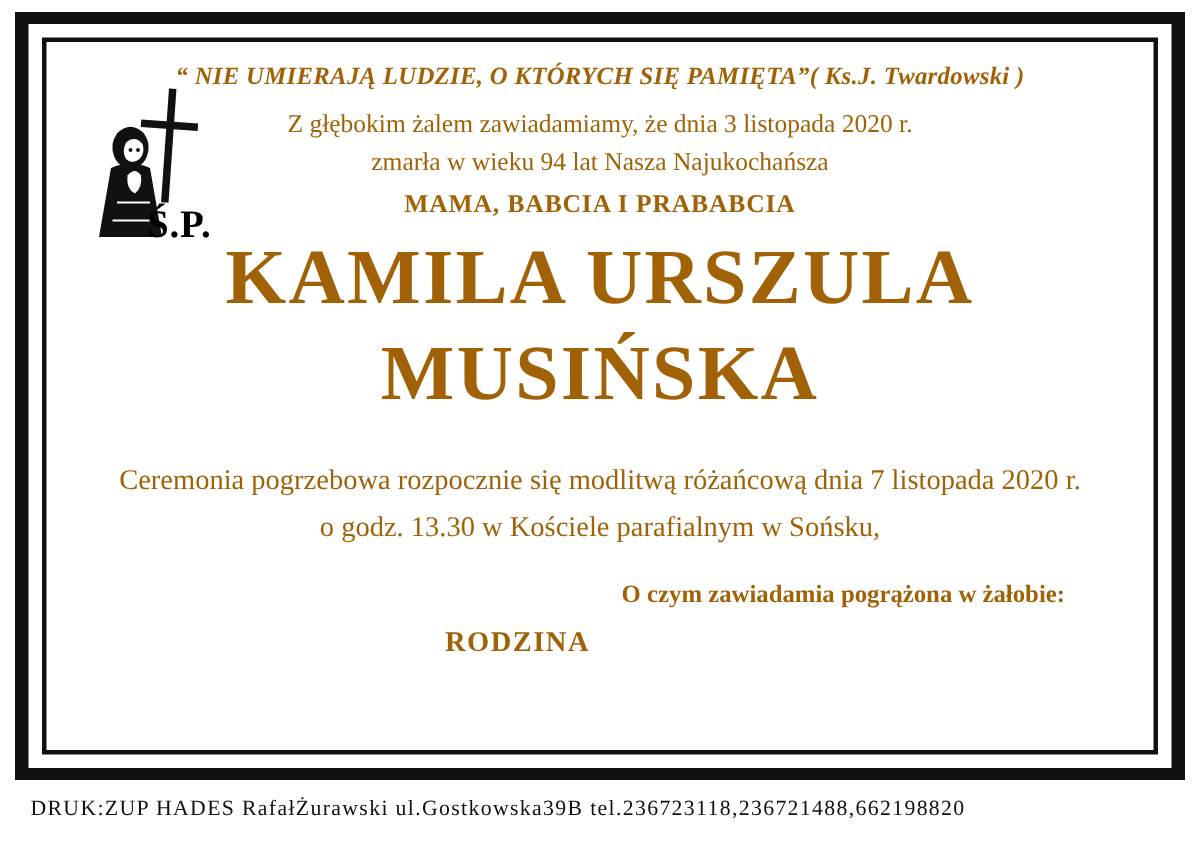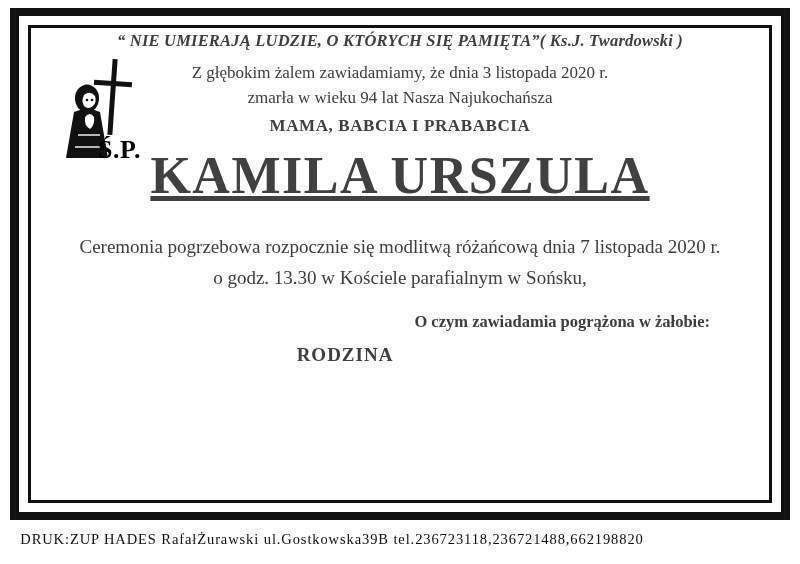--- a/index.html
+++ b/index.html
@@ -47,27 +47,27 @@
     top: 25px;
     width: 744px;
     height: 478px;
     border: 3px solid #111111;
     box-sizing: border-box;
     background: #ffffff;
   }
   .content {
     position: absolute;
     left: 34px;
-    top: 21px;
+    top: 31px;
     width: 732px;
     height: 466px;
     box-sizing: border-box;
     padding: 6px 14px 0 14px;
     text-align: center;
-    color: #404040;
+    color: #a16207;
   }
   .quote {
     font-style: italic;
     font-weight: bold;
     font-size: 16.5px;
     letter-spacing: 0.2px;
     margin-top: 4px;
     white-space: nowrap;
   }
   .quote .author {
@@ -89,21 +89,20 @@
     letter-spacing: 0.6px;
   }
   .name-block {
     margin-top: 14px;
     line-height: 1.0;
   }
   .name1, .name2 {
     font-weight: bold;
     letter-spacing: 1.5px;
     white-space: nowrap;
-    text-decoration: underline;
   }
   .name1 {
     font-size: 52px;
   }
   .name2 {
     font-size: 52px;
     margin-top: 12px;
   }
   .details {
     margin-top: 30px;
@@ -174,20 +173,21 @@
 
     <div class="intro">
       <div>Z głębokim żalem zawiadamiamy, że dnia 3 listopada 2020 r.</div>
       <div class="l2">zmarła w wieku 94 lat Nasza Najukochańsza</div>
     </div>
 
     <div class="relation">MAMA, BABCIA I  PRABABCIA</div>
 
     <div class="name-block">
       <div class="name1">KAMILA URSZULA</div>
+      <div class="name2">MUSIŃSKA</div>
     </div>
 
     <div class="details">
       <div>Ceremonia pogrzebowa rozpocznie się modlitwą różańcową dnia 7 listopada 2020 r.</div>
       <div>o godz.  13.30  w Kościele parafialnym w Sońsku,</div>
     </div>
 
     <div class="closing">O czym zawiadamia  pogrążona w żałobie:</div>
     <div class="family">RODZINA</div>
   </div>

